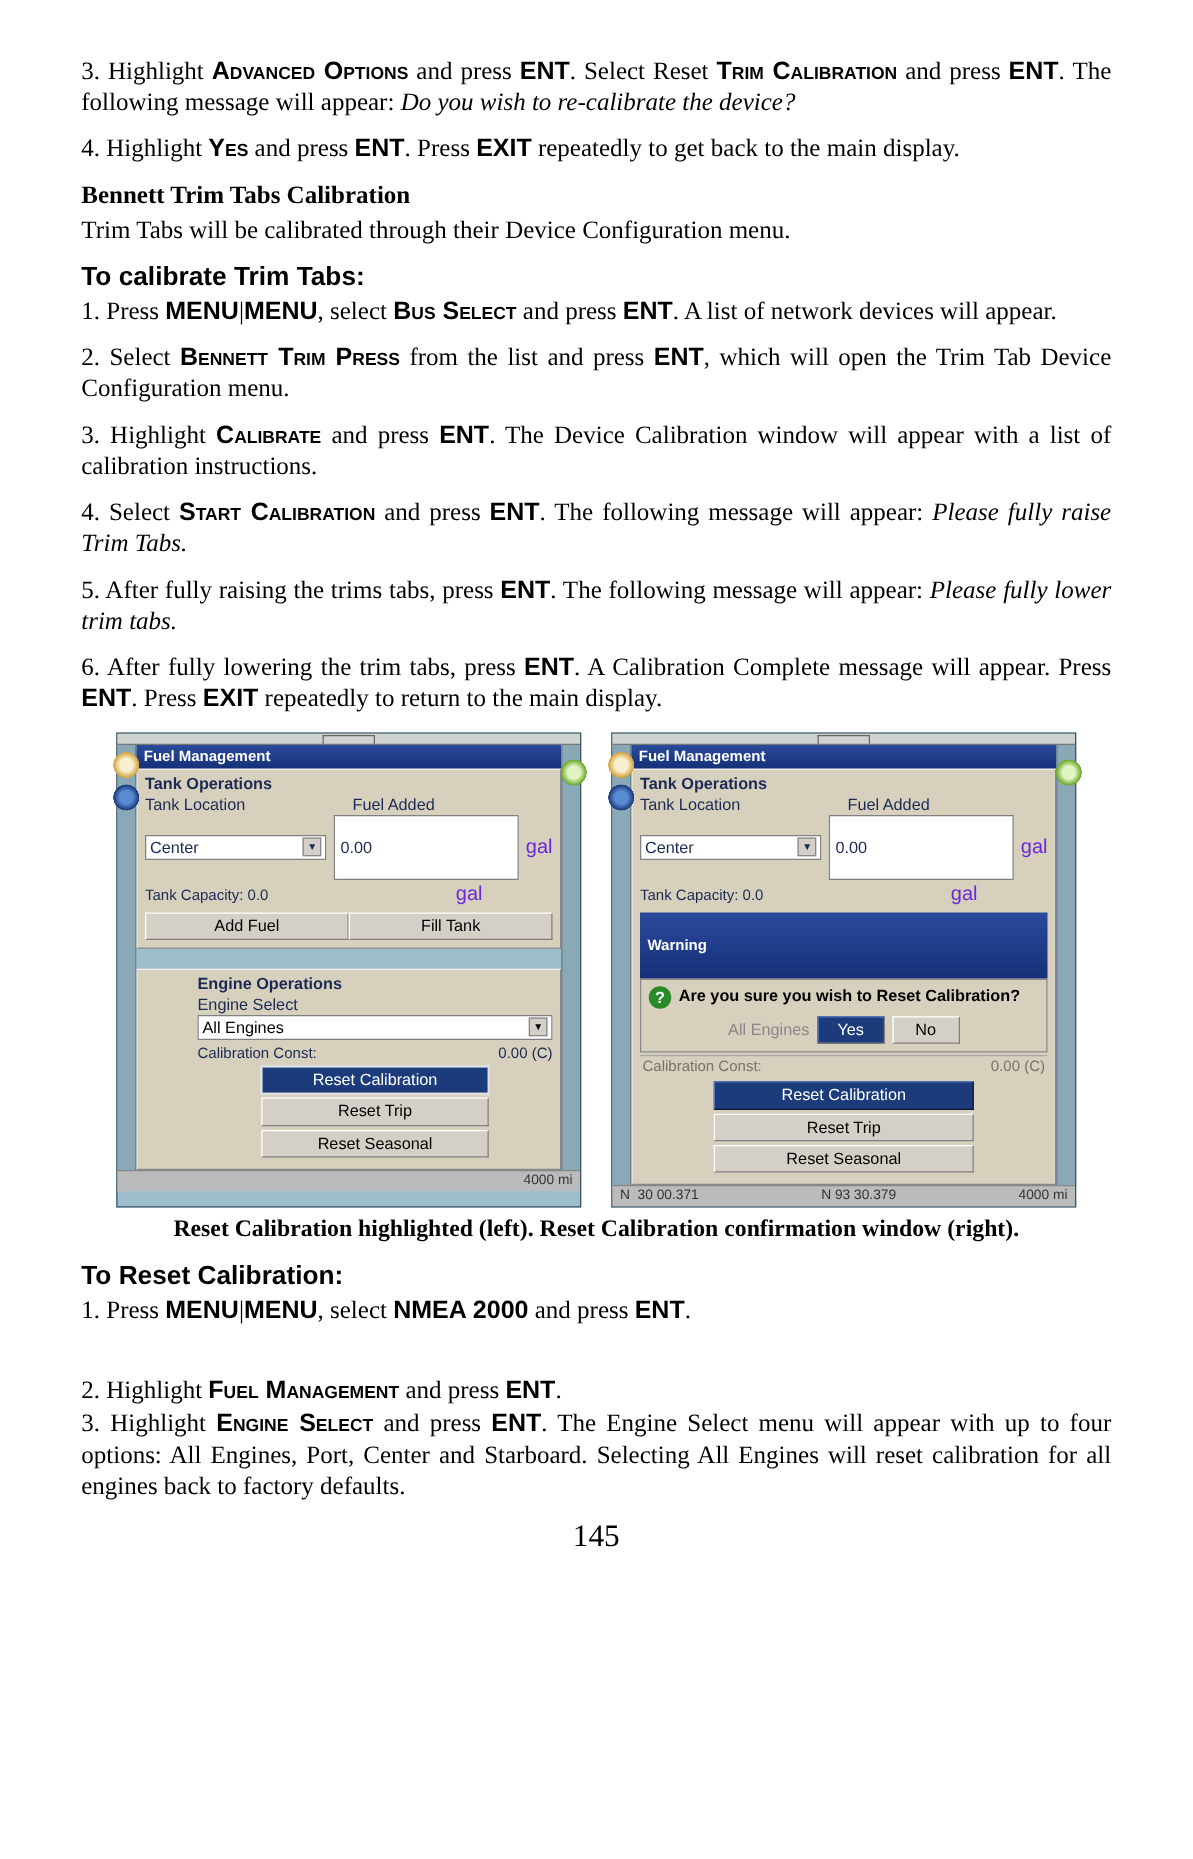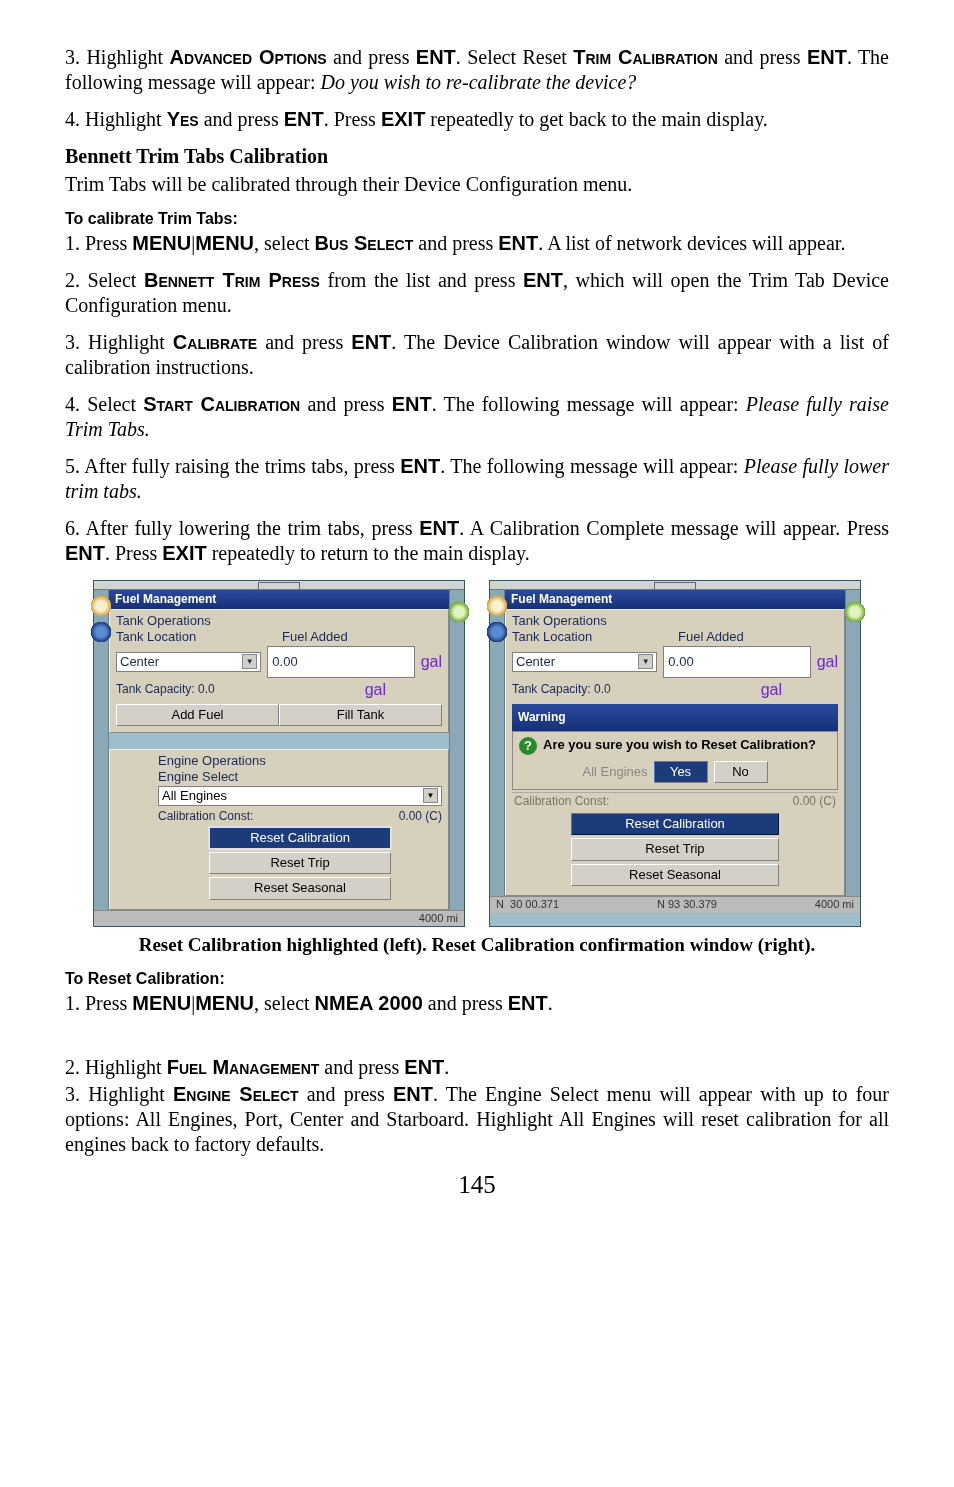--- a/index.html
+++ b/index.html
@@ -16,21 +16,21 @@
     text-align: justify;
   }
   .heading {
     font-weight: bold;
     font-size: 20px;
     margin: 10px 0 3px 0;
   }
   .small-bold {
     font-family: Arial, Helvetica, sans-serif;
     font-weight: bold;
-    font-size: 16px;
+    font-size: 21px;
     margin: 4px 0 2px 0;
   }
   .sans-bold {
     font-family: Arial, Helvetica, sans-serif;
     font-weight: bold;
   }
   .small-caps {
     font-variant: small-caps;
     font-family: Arial, Helvetica, sans-serif;
     font-weight: bold;
@@ -104,20 +104,21 @@
     border: 1px solid #888;
     border-top-color:#eee;
     border-left-color:#eee;
     margin: 0;
     padding: 3px 6px 6px 6px;
   }
   .groupbox.second{margin-top:16px;padding-left:48px;}
   .gtitle {
     color: #1a2a55;
     font-size: 13px;
+    font-weight: bold;
   }
   .row {
     display: flex;
     align-items: center;
     gap: 6px;
     font-size: 13px;
     color: #1a2a55;
   }
   .lbl {
     flex: 1;
@@ -135,21 +136,21 @@
   .sel .arrow{
     width:13px;height:13px;
     background:#d4d0c8;
     border:1px solid #888;
     display:flex;align-items:center;justify-content:center;
     font-size:8px;
   }
   .txt {
     background: #fff;
     border: 1px solid #808080;
-    padding: 7px 4px;
+    padding: 17px 4px;
     font-size: 13px;
     min-width:60px;
   }
   .unit {
     font-size: 16px;
     color:#6d28d9;
   }
   .btn {
     background: #d4d0c8;
     border: 1px solid #808080;
@@ -189,21 +190,21 @@
     font-size:11px;
     padding:1px 6px;
     background:#bbb;
     color:#333;
     border-top:1px solid #888;
   }
   .warning-strip {
     background: linear-gradient(#2a4a9c, #153078);
     color: #fff;
     font-weight: bold;
-    padding: 6px 6px;
+    padding: 19px 6px;
     font-size: 12px;
     margin-top:4px;
   }
   .warning-box {
     background:#d7d0bd;
     padding:5px 6px 6px 6px;
     border:1px solid #888;
   }
   .warning-box .msg {
     display:flex;
@@ -413,16 +414,16 @@
 
 <p class="para" style="margin-bottom:2px;">
   <span>1. Press </span><span class="sans-bold">MENU</span><span>|</span><span class="sans-bold">MENU</span><span>, select </span><span class="sans-bold">NMEA 2000</span><span> and press </span><span class="sans-bold">ENT</span><span>.</span>
 </p>
 
 <p class="para" style="margin-bottom:2px;margin-top:39px;">
   <span>2. Highlight </span><span class="small-caps">Fuel Management</span><span> and press </span><span class="sans-bold">ENT</span><span>.</span>
 </p>
 
 <p class="para">
-  <span>3. Highlight </span><span class="small-caps">Engine Select</span><span> and press </span><span class="sans-bold">ENT</span><span>. The Engine Select menu will appear with up to four options: All Engines, Port, Center and Starboard. Highlight All Engines will reset calibration for all engines back to factory defaults.</span>
+  <span>3. Highlight </span><span class="small-caps">Engine Select</span><span> and press </span><span class="sans-bold">ENT</span><span>. The Engine Select menu will appear with up to four options: All Engines, Port, Center and Starboard. Selecting All Engines will reset calibration for all engines back to factory defaults.</span>
 </p>
 
 <div class="page-num">145</div>
 
 </body></html>

